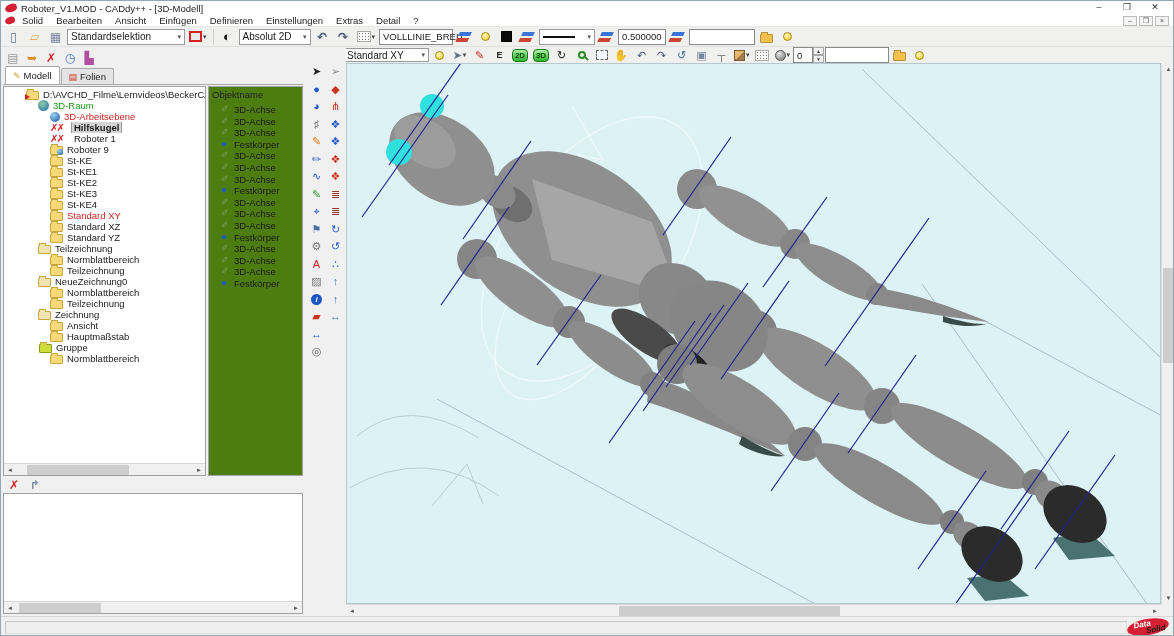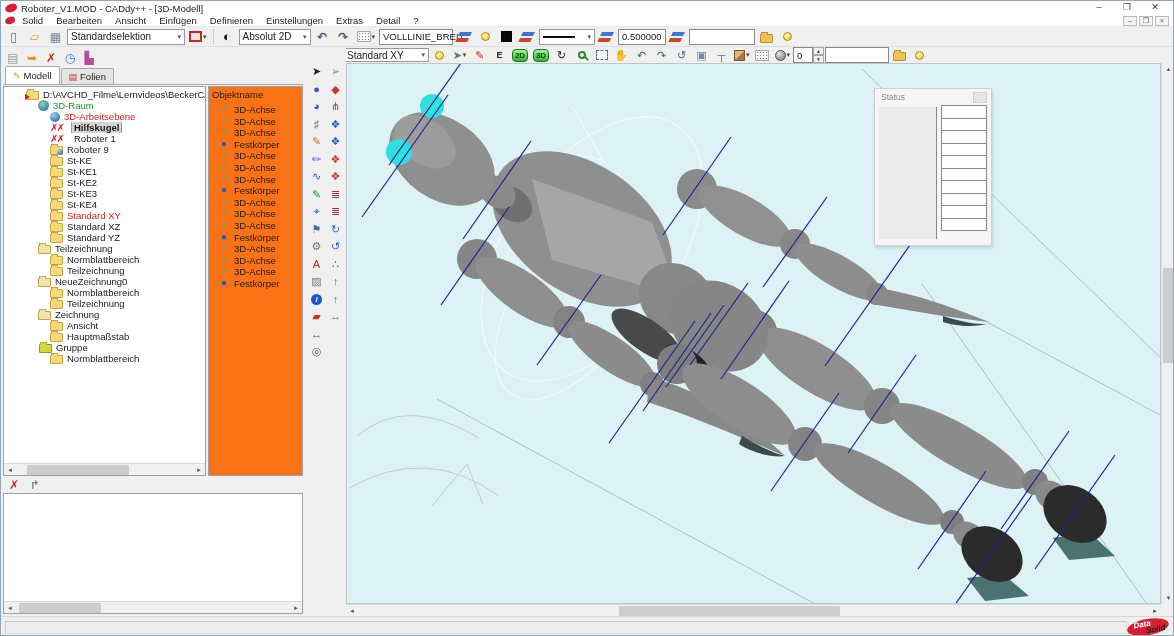--- a/index.html
+++ b/index.html
@@ -91,21 +91,21 @@
   .ticon[data-icon="folder-sphere"]::after{content:"";position:absolute;right:-1px;bottom:-1px;width:6px;height:6px;border-radius:50%;
      background:radial-gradient(circle at 35% 30%,#9fd4f0,#1458b0);}
   .ticon[data-icon="globe"]{width:11px;height:11px;border-radius:50%;background:radial-gradient(circle at 40% 35%,#8fd0a0,#1a66b8);}
   .ticon[data-icon="sphere"]{width:10px;height:10px;border-radius:50%;background:radial-gradient(circle at 35% 30%,#9fd4f0,#1050a8);}
   .ticon[data-icon="x-x"]{width:20px;height:10px;color:#d42222;font-weight:bold;font-size:10px;line-height:10px;letter-spacing:-2px;}
   .ticon[data-icon="x-x"]::before{content:"✗✗";}
   .hscroll{height:12px;background:#f0f0f0;border-top:1px solid #d8d8d8;display:flex;align-items:center;flex:none;}
   .hscroll .sar{width:12px;text-align:center;font-size:6px;color:#555;}
   .hscroll .strack{flex:1;height:100%;position:relative;}
   .hscroll .sthumb{position:absolute;top:1px;height:10px;background:#cdcdcd;border-radius:1px;}
-  .obj-box{width:95px;border:1px solid #a0a0a0;background:#f97316;overflow:hidden;padding:2px 0 0 3px;}
+  .obj-box{width:95px;border:1px solid #a0a0a0;background:#4d7c0f;overflow:hidden;padding:2px 0 0 3px;}
   .obj-header{font-size:9.5px;color:#222;margin-bottom:4px;}
   .obj-item{display:flex;align-items:flex-start;height:11.6px;padding-left:9px;white-space:nowrap;}
   .oicon{width:11px;margin-right:2px;font-size:9px;line-height:10px;}
   .oicon[data-oicon="axis"]::before{content:"✐";color:#7a9a5a;}
   .oicon[data-oicon="solid"]::before{content:"●";color:#1560c0;font-size:10px;}
   .olabel{font-size:9.5px;}
   .out-toolbar{height:17px;display:flex;align-items:center;gap:5px;padding:1px 3px;}
   .out-box{flex:1;border:1px solid #a0a0a0;background:#fff;display:flex;flex-direction:column;margin-bottom:2px;}
   .out-white{flex:1;}
 
@@ -843,48 +843,20 @@
       <line x1="492" y1="329" x2="424" y2="427"></line>
       <line x1="722" y1="367" x2="654" y2="465"></line>
       <line x1="639" y1="407" x2="571" y2="505"></line>
       <line x1="768" y1="391" x2="688" y2="505"></line>
       <line x1="685" y1="431" x2="605" y2="545"></line>
       <line x1="401" y1="219" x2="343" y2="301"></line>
       <line x1="377" y1="241" x2="319" y2="323"></line>
     </g>
   </svg>
 
-  <div class="status-win" data-name="status-window">
-    <span class="status-title" data-name="status-window-title">Status</span>
-    <span class="status-btn" data-name="status-window-button"></span>
-    <div class="status-left" data-name="status-window-body"></div>
-    <div class="status-fields" data-name="status-fields-column">
-
-        <div class="status-field" data-name="status-field"></div>
-
-        <div class="status-field" data-name="status-field"></div>
-
-        <div class="status-field" data-name="status-field"></div>
-
-        <div class="status-field" data-name="status-field"></div>
-
-        <div class="status-field" data-name="status-field"></div>
-
-        <div class="status-field" data-name="status-field"></div>
-
-        <div class="status-field" data-name="status-field"></div>
-
-        <div class="status-field" data-name="status-field"></div>
-
-        <div class="status-field" data-name="status-field"></div>
-
-        <div class="status-field" data-name="status-field"></div>
-
-    </div>
-  </div>
 </div>
 
 <div class="vscroll" data-name="viewport-vertical-scrollbar">
   <span class="sar" style="top:0" data-name="scroll-up-icon">▲</span>
   <span class="sthumb" style="top:205px;height:95px"></span>
   <span class="sar" style="bottom:0" data-name="scroll-down-icon">▼</span>
 </div>
 <div class="vhscroll hscroll" data-name="viewport-horizontal-scrollbar">
   <span class="sar" data-name="scroll-left-icon">◄</span>
   <span class="strack">

